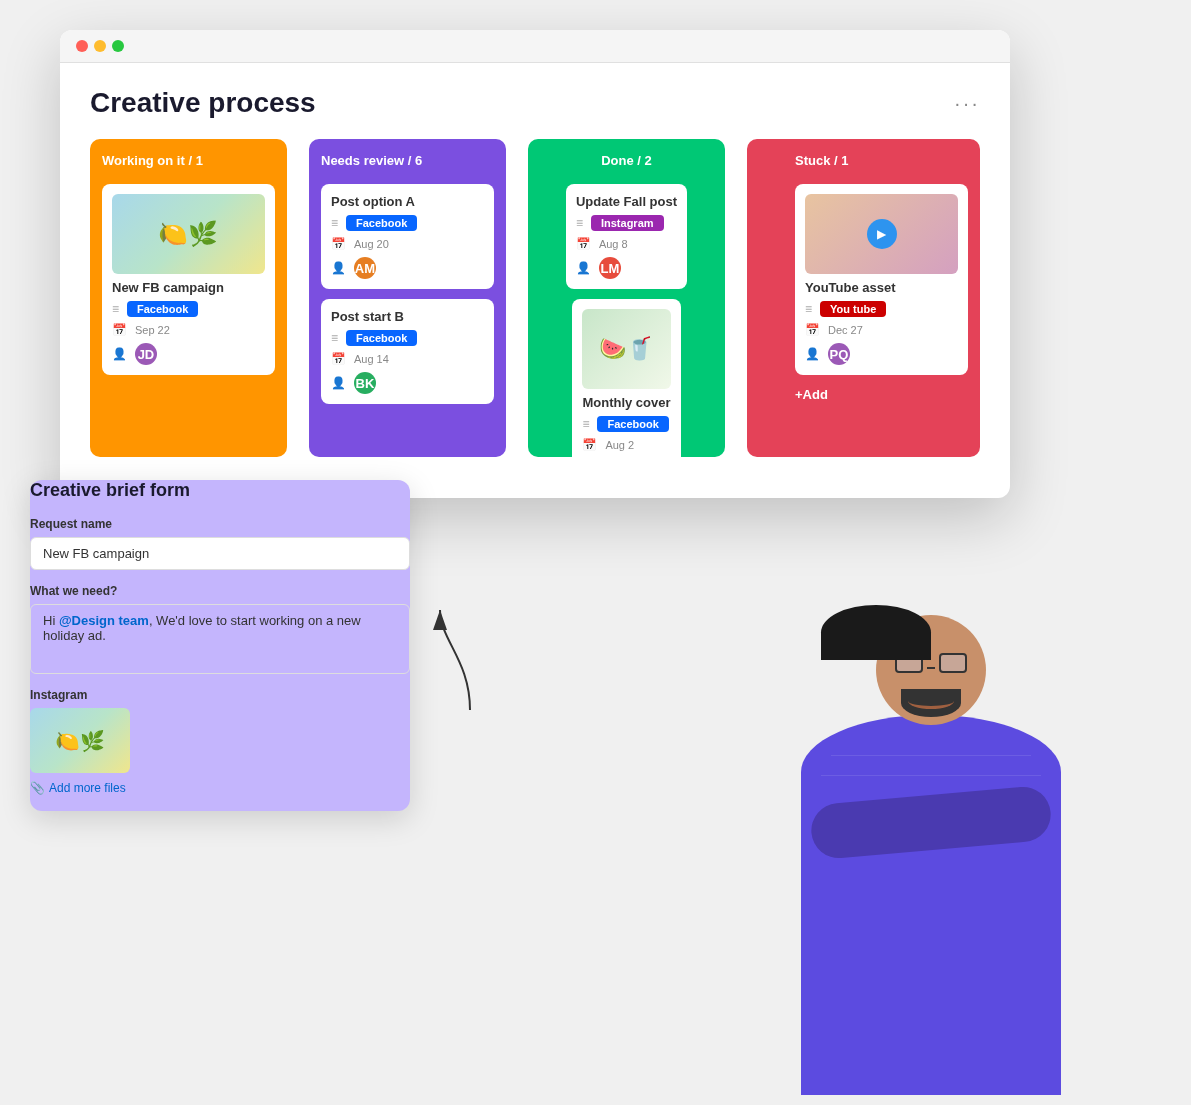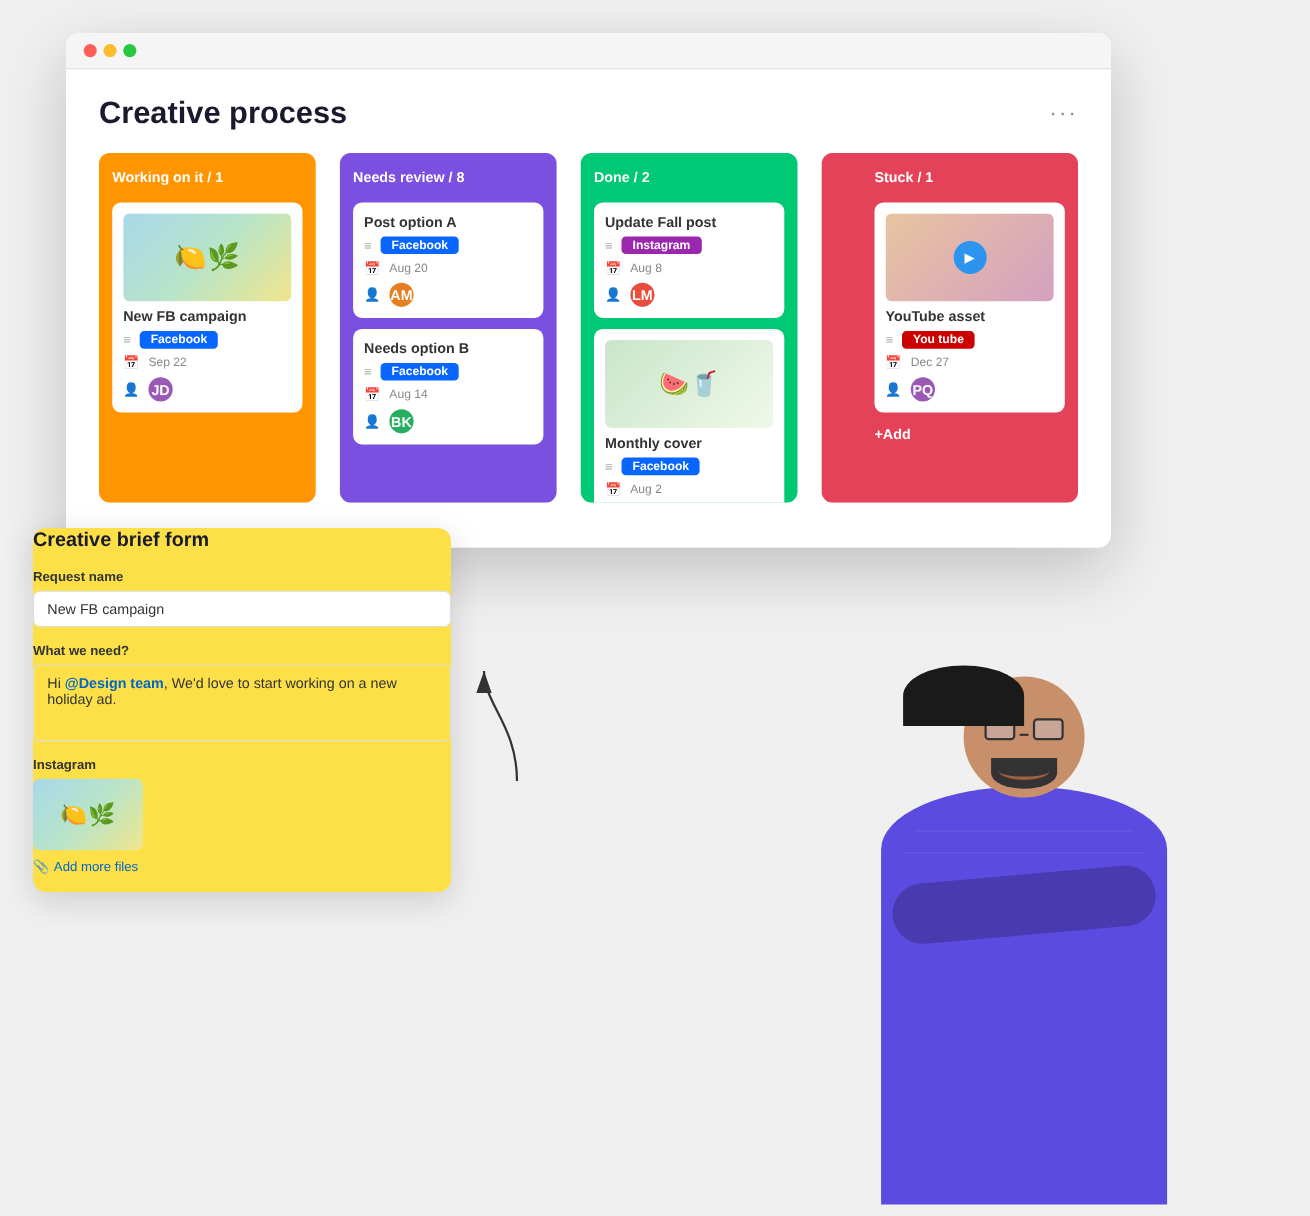--- a/index.html
+++ b/index.html
@@ -77,21 +77,21 @@
       flex: 1;
       border-radius: 10px;
       padding: 14px 12px;
       min-width: 190px;
       display: flex;
       flex-direction: column;
       gap: 10px;
     }
     .col-working { background: #FF9500; }
     .col-review { background: #7B4FE0; }
-    .col-done { background: #00C875; }
+    .col-done { background: #00C875; align-items: center; }
     .col-stuck { background: #E44258; padding-left: 48px; }
 
     .col-header {
       font-size: 13px;
       font-weight: 700;
       color: #fff;
       margin-bottom: 6px;
     }
 
     
@@ -208,21 +208,21 @@
       cursor: pointer;
       padding: 2px 0;
     }
 
     
     .form-card {
       position: absolute;
       top: 480px;
       left: 30px;
       width: 380px;
-      background: #fde047;
+      background: #c4b5fd;
       border-radius: 12px;
       box-shadow: 0 8px 30px rgba(0,0,0,0.15);
       z-index: 10;
     }
     .form-title {
       font-size: 18px;
       font-weight: 700;
       color: #1a1a2e;
       margin-bottom: 16px;
     }
@@ -396,38 +396,38 @@
             <span>Sep 22</span>
           </div>
           <div class="card-row">
             <span class="card-icon">👤</span>
             <div class="avatar av1">JD</div>
           </div>
         </div>
       </div>
 
       <div class="kanban-column col-review">
-        <div class="col-header">Needs review / 8</div>
+        <div class="col-header">Needs review / 6</div>
         <div class="card">
           <div class="card-title">Post option A</div>
           <div class="card-row">
             <span class="card-icon">≡</span>
             <span class="tag tag-facebook">Facebook</span>
           </div>
           <div class="card-row">
             <span class="card-icon">📅</span>
             <span>Aug 20</span>
           </div>
           <div class="card-row">
             <span class="card-icon">👤</span>
             <div class="avatar av2">AM</div>
           </div>
         </div>
         <div class="card">
-          <div class="card-title">Needs option B</div>
+          <div class="card-title">Post start B</div>
           <div class="card-row">
             <span class="card-icon">≡</span>
             <span class="tag tag-facebook">Facebook</span>
           </div>
           <div class="card-row">
             <span class="card-icon">📅</span>
             <span>Aug 14</span>
           </div>
           <div class="card-row">
             <span class="card-icon">👤</span>

